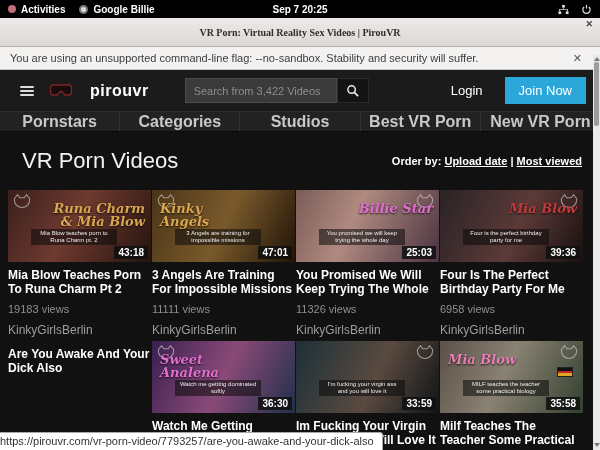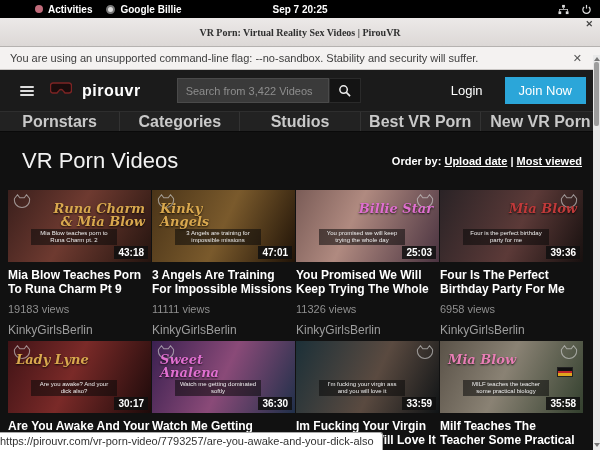--- a/index.html
+++ b/index.html
@@ -4,21 +4,21 @@
 <style>
   * { box-sizing: border-box; margin: 0; padding: 0; }
   html,body { width:600px; height:450px; }
   body {
     font-family: "Liberation Sans", sans-serif;
     background:#111; overflow:hidden; position:relative;
   }
 
   
   .sysbar { height:18px; background:#000; color:#fff; display:flex; align-items:center;
-            font-size:10px; font-weight:bold; position:relative;padding-left:27px; }
+            font-size:10px; font-weight:bold; position:relative; }
   .sys-left { display:flex; align-items:center; gap:14px; padding-left:8px; }
   .sys-item { display:flex; align-items:center; gap:5px; }
   .dot-icon { width:8px; height:8px; border-radius:50%; background:#c06b7a; }
   .chrome-icon { width:9px; height:9px; border-radius:50%; background:#ddd; border:2px solid #777; }
   .sys-clock { position:absolute; left:0; right:0; text-align:center; }
   .sys-right { margin-left:auto; display:flex; align-items:center; gap:12px; padding-right:8px; z-index:1; }
   .sys-right svg { display:block; }
 
   
   .titlebar { height:29px; background:linear-gradient(#ece9e8,#dcd8d6); border-bottom:1px solid #b5b2b0;
@@ -29,21 +29,21 @@
   .infobar { height:23px; background:#f4f2f1; border-bottom:1px solid #c9c6c4; color:#3d3d3d;
              font-size:11px; display:flex; align-items:center; padding:0 10px; }
   .infobar .close { margin-left:auto; color:#555; font-size:11px; padding-right:8px; }
 
   
   .webarea { height:395px; background:#111; position:relative; }
 
   .sitehead { height:41px; background:#1b1b1b; display:flex; align-items:center; padding:0 14px 0 20px; gap:10px; }
   .hamburger { width:14px; display:flex; flex-direction:column; gap:2px; }
   .hamburger span { height:2px; background:#ddd; border-radius:1px; }
-  .logo { display:flex; gap:10px; margin-left:6px; }
+  .logo { display:flex; align-items:center; gap:18px; margin-left:6px; }
   .logo-text { color:#fff; font-size:16px; font-weight:bold; letter-spacing:0.5px; }
   .searchwrap { display:flex; margin-left:26px; }
   .searchbox { width:152px; height:25px; background:#3a3a3a; border:1px solid #4a4a4a; color:#cfcfcf;
                font-size:11px; padding:0 8px; outline:none; }
   .searchbox::placeholder { color:#8d8d8d; }
   .searchbtn { width:32px; height:25px; background:#141414; border:1px solid #2a2a2a; display:flex;
                align-items:center; justify-content:center; }
   .login { color:#fff; font-size:13px; margin-left:auto; }
   .joinbtn { background:#2ba6d9; color:#fff; border:none; font-size:13px; padding:6px 14px; margin-left:12px; }
 
@@ -192,21 +192,21 @@
 
     <div class="card">
       <div class="thumb t1">
         <svg class="cat" width="18" height="15" viewBox="0 0 24 20">
             <path d="M2 6 L6 1 L9 5 H15 L18 1 L22 6 C23 12 19 18 12 18 C5 18 1 12 2 6 Z" fill="none" stroke="#cfcfcf" stroke-width="1.4"></path>
           </svg>
         <div class="script" style="color: rgb(217, 168, 78);">Runa Charm &amp; Mia Blow</div>
         <div class="caption">Mia Blow teaches porn to Runa Charm pt. 2</div>
         <span class="dur">43:18</span>
       </div>
-      <div class="vtitle">Mia Blow Teaches Porn To Runa Charm Pt 9</div>
+      <div class="vtitle">Mia Blow Teaches Porn To Runa Charm Pt 2</div>
       <div class="views">19183 views</div>
       <div class="studio">KinkyGirlsBerlin</div>
     </div>
 
     <div class="card">
       <div class="thumb t2 s-left">
         <svg class="cat" width="18" height="15" viewBox="0 0 24 20">
             <path d="M2 6 L6 1 L9 5 H15 L18 1 L22 6 C23 12 19 18 12 18 C5 18 1 12 2 6 Z" fill="none" stroke="#cfcfcf" stroke-width="1.4"></path>
           </svg>
         <div class="script" style="color: rgb(217, 168, 78);">Kinky Angels</div>
@@ -240,28 +240,20 @@
         <div class="script" style="color: rgb(192, 58, 58);">Mia Blow</div>
         <div class="caption">Four is the perfect birthday party for me</div>
         <span class="dur">39:36</span>
       </div>
       <div class="vtitle">Four Is The Perfect Birthday Party For Me</div>
       <div class="views">6958 views</div>
       <div class="studio">KinkyGirlsBerlin</div>
     </div>
 
     <div class="card">
-      <div class="thumb t5 s-left">
-        <svg class="cat" width="18" height="15" viewBox="0 0 24 20">
-            <path d="M2 6 L6 1 L9 5 H15 L18 1 L22 6 C23 12 19 18 12 18 C5 18 1 12 2 6 Z" fill="none" stroke="#cfcfcf" stroke-width="1.4"></path>
-          </svg>
-        <div class="script" style="color: rgb(217, 168, 78);">Lady Lyne</div>
-        <div class="caption">Are you awake? And your dick also?</div>
-        <span class="dur">30:17</span>
-      </div>
       <div class="vtitle">Are You Awake And Your Dick Also</div>
 
     </div>
 
     <div class="card">
       <div class="thumb t6 s-left">
         <svg class="cat" width="18" height="15" viewBox="0 0 24 20">
             <path d="M2 6 L6 1 L9 5 H15 L18 1 L22 6 C23 12 19 18 12 18 C5 18 1 12 2 6 Z" fill="none" stroke="#cfcfcf" stroke-width="1.4"></path>
           </svg>
         <div class="script" style="color: rgb(224, 111, 208);">Sweet Analena</div>

